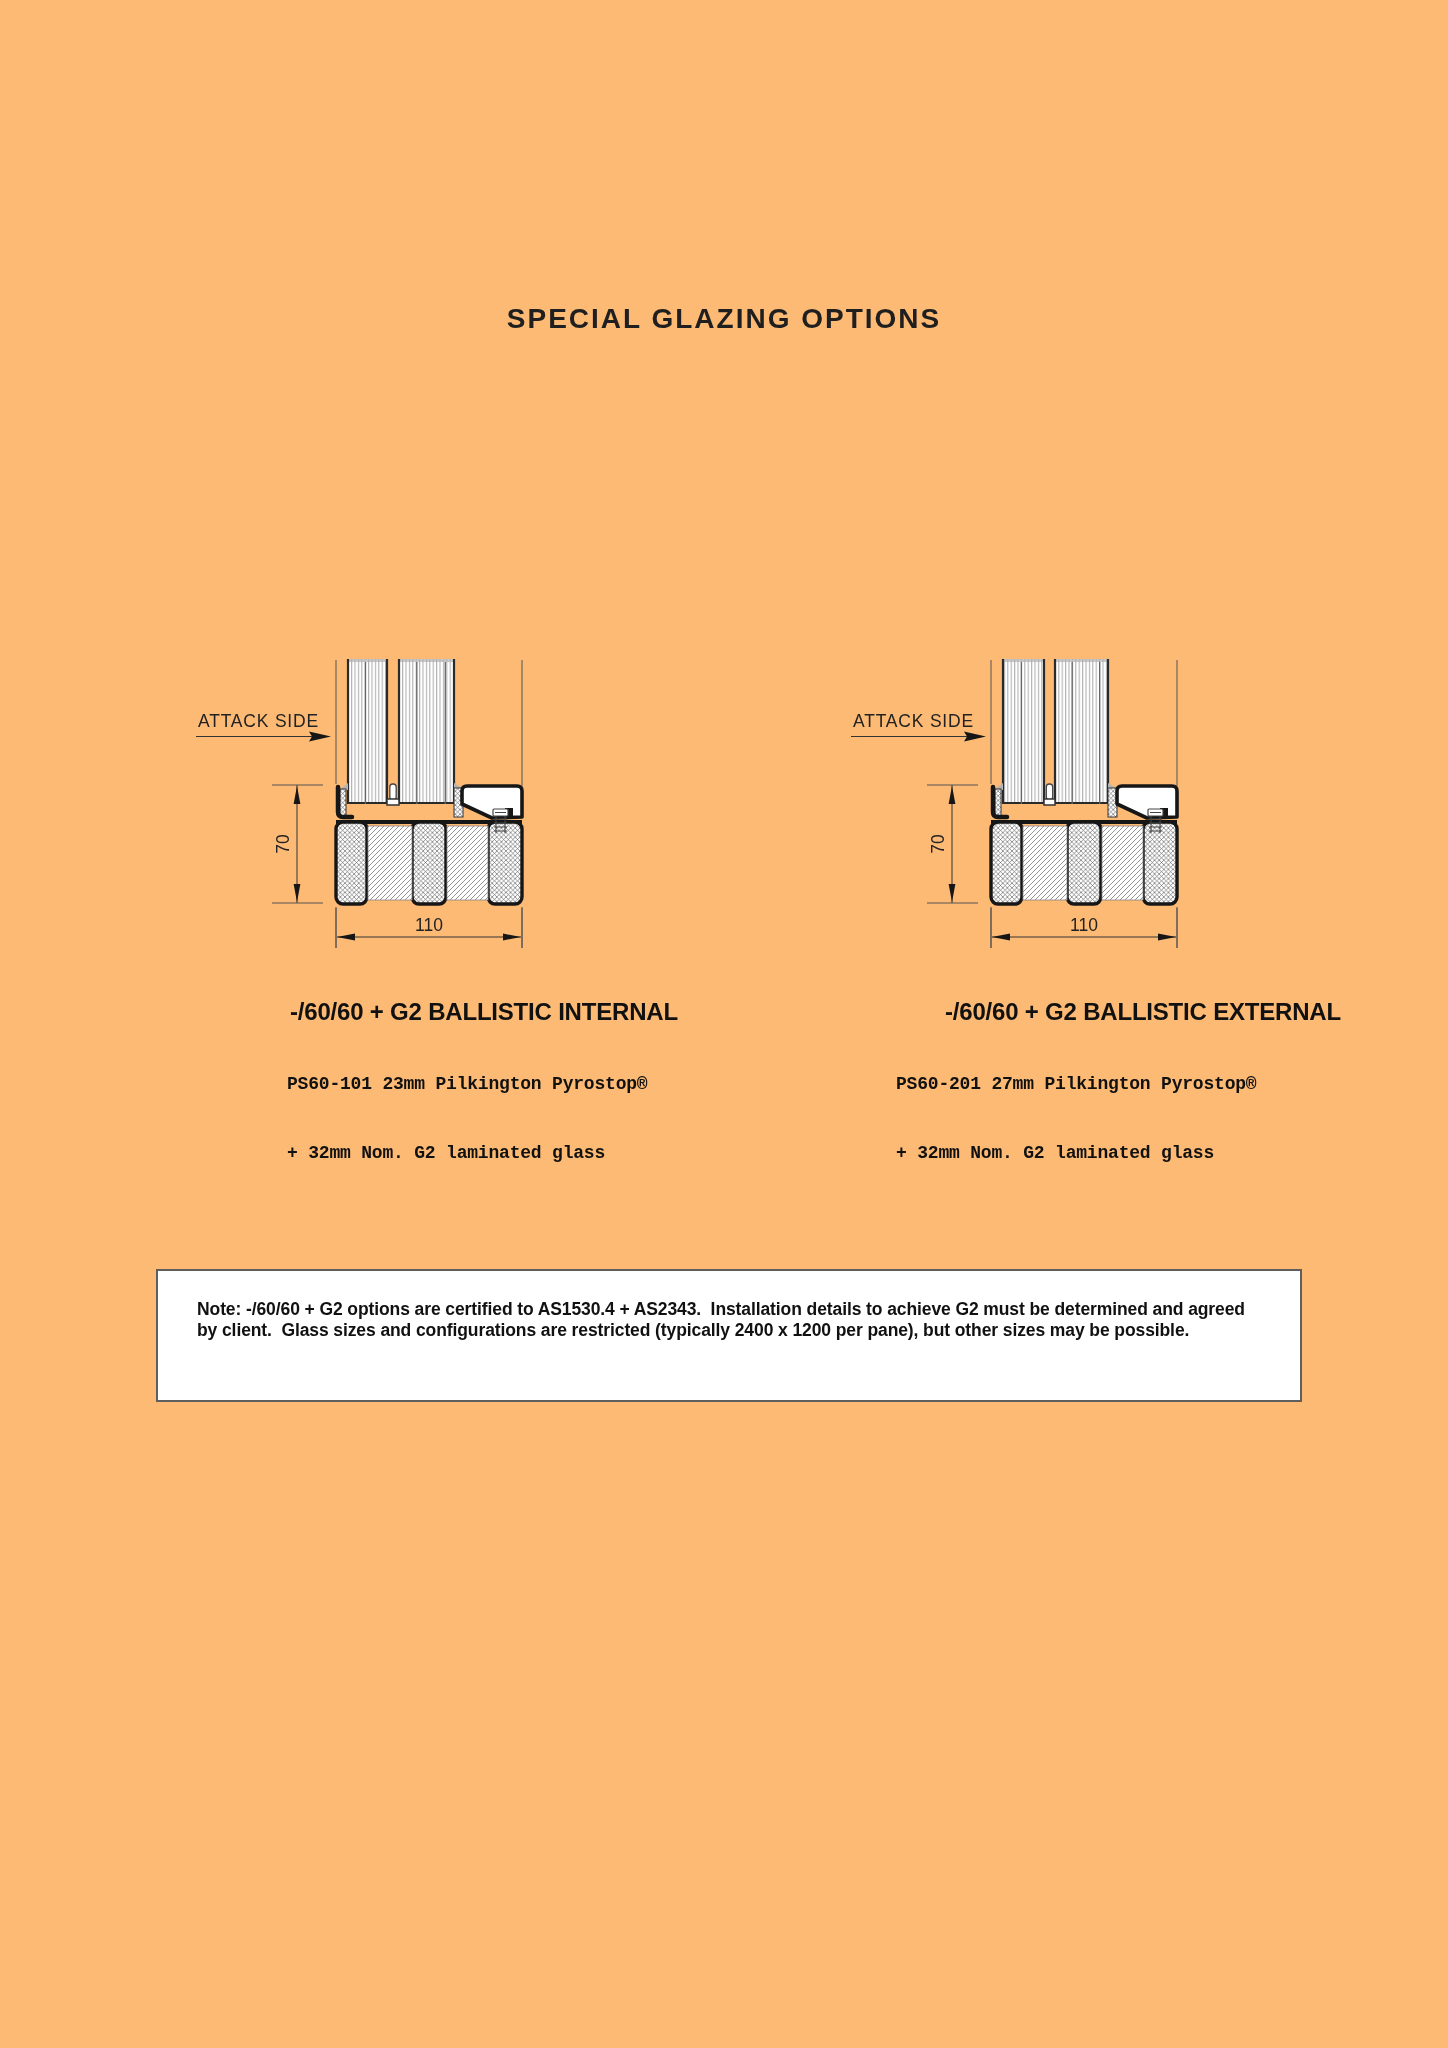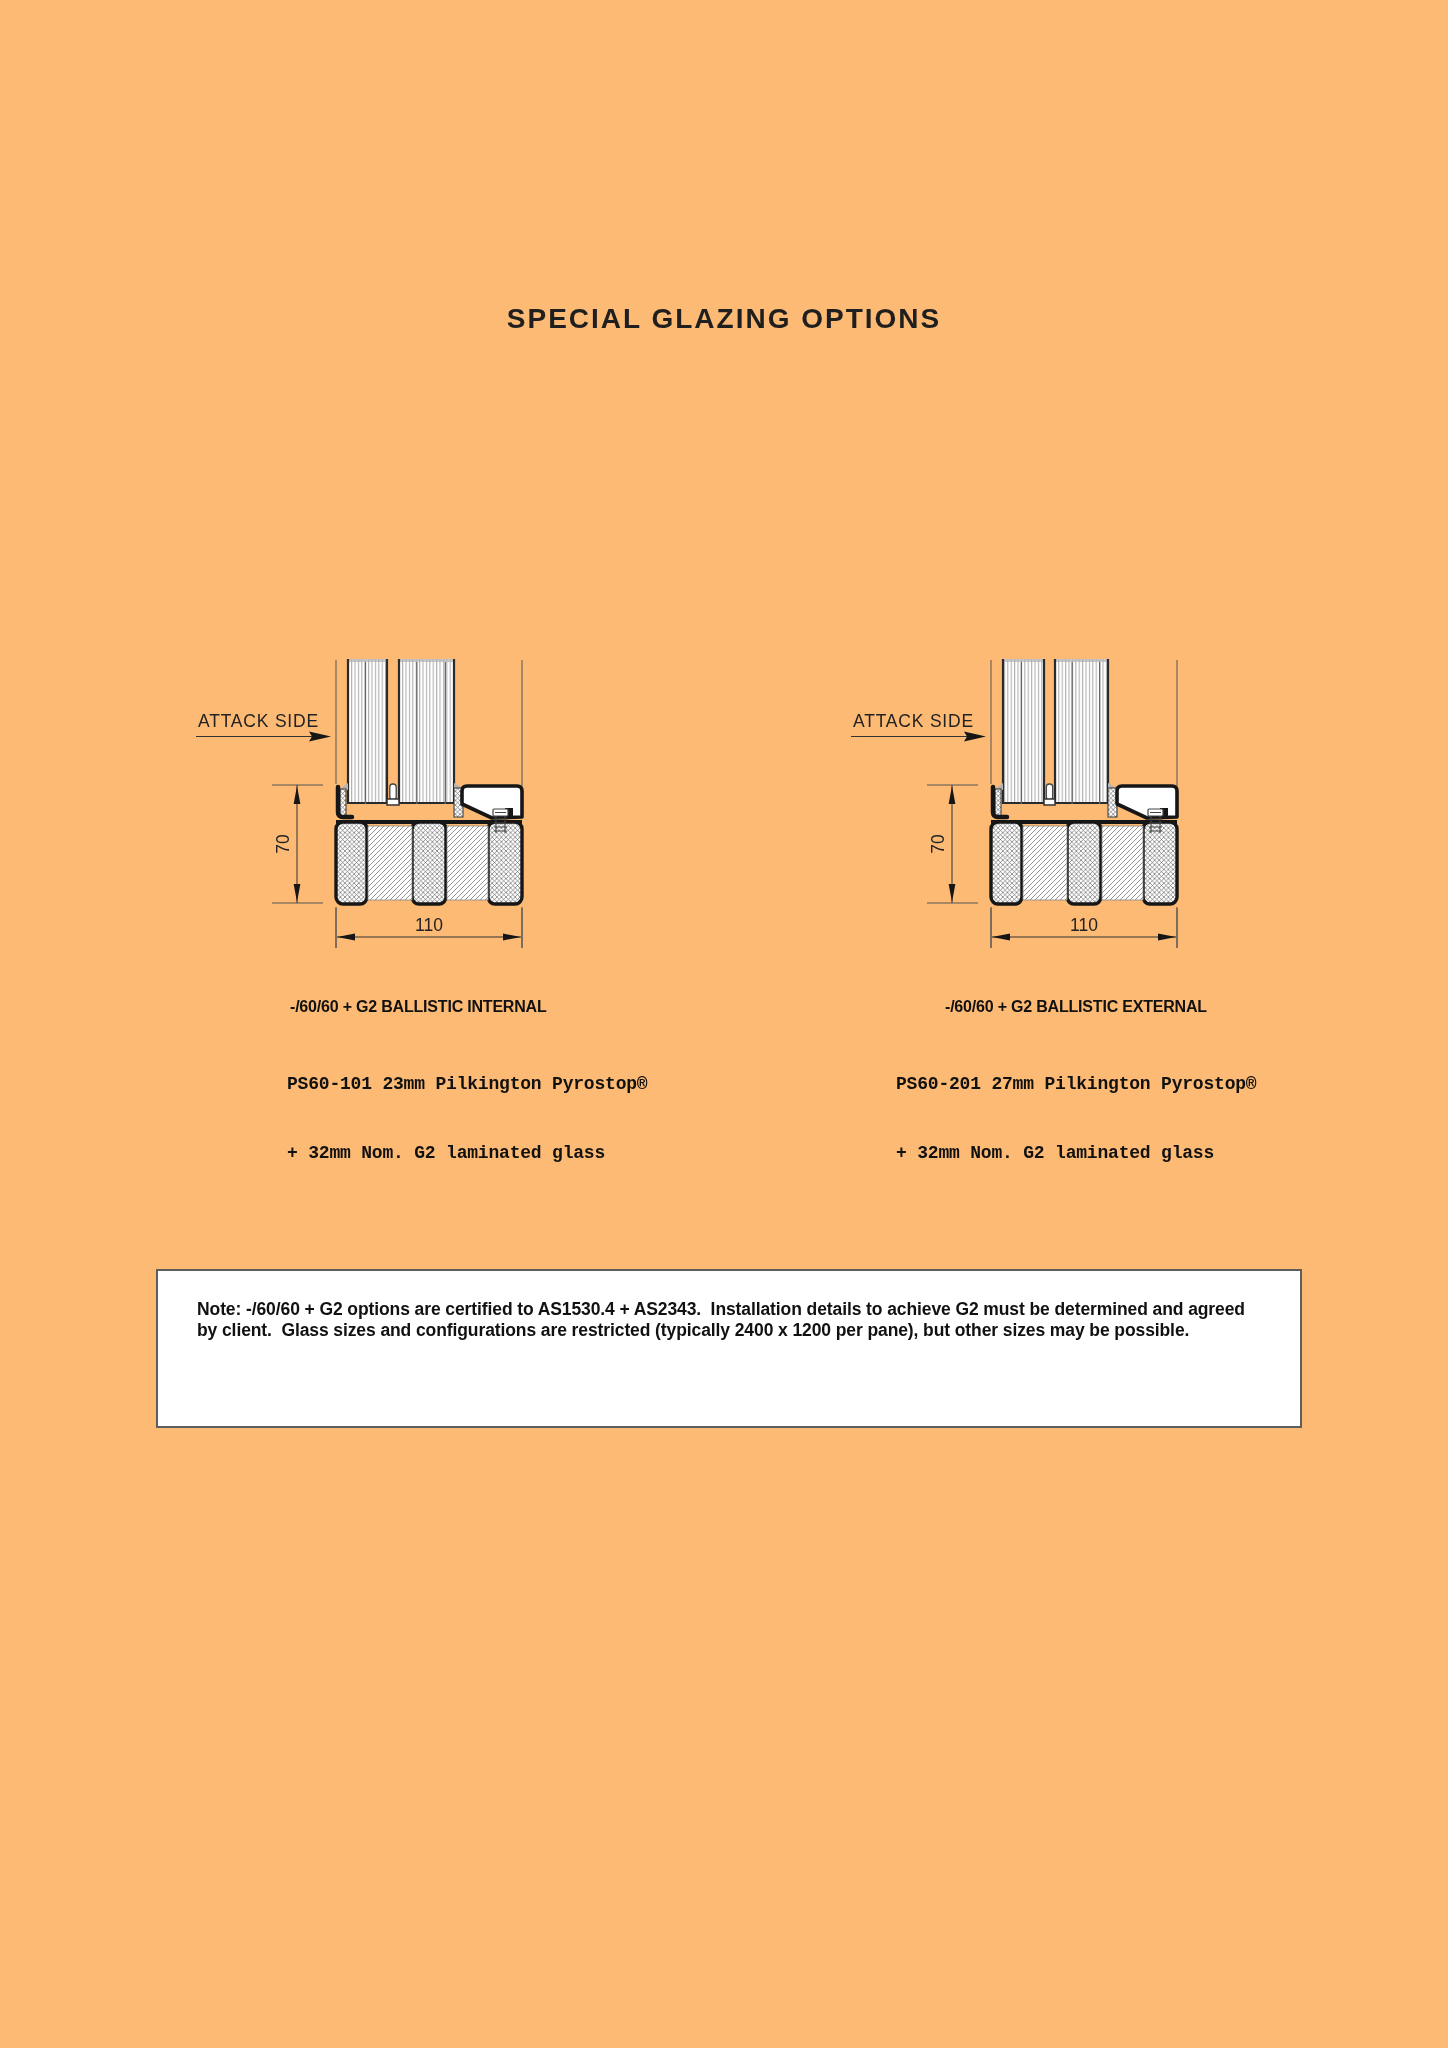--- a/index.html
+++ b/index.html
@@ -14,35 +14,35 @@
   .title{
     position:absolute;left:0;top:303px;width:100%;
     text-align:center;
     font-size:28px;font-weight:700;letter-spacing:2px;
     color:#1f1f1f;margin:0;
   }
   #drawings-svg{position:absolute;left:0;top:0;}
   svg text{font-family:"Liberation Sans",sans-serif;fill:#222;}
   .label-heading{
     position:absolute;
-    font-size:16px;font-weight:700;letter-spacing:-0.2px;color:#111;
+    font-size:24px;font-weight:700;letter-spacing:-0.2px;color:#111;
     white-space:pre;
   }
   .label-spec{
     position:absolute;
     font-size:18px;font-weight:700;letter-spacing:-0.2px;color:#111;
     line-height:23px;white-space:pre;font-family:Liberation Mono, monospace;
   }
   .pos-heading-left{left:290px;top:998px;}
   .pos-spec-left{left:287px;top:1027px;}
   .pos-heading-right{left:945px;top:998px;}
   .pos-spec-right{left:896px;top:1027px;}
   .note-box{
     position:absolute;left:156px;top:1269px;
-    width:1146px;height:159px;box-sizing:border-box;
+    width:1146px;height:133px;box-sizing:border-box;
     border:2px solid #5e5e5e;background:#fff;
     padding:28px 0 0 39px;
   }
   .note-line{
     font-size:17.5px;font-weight:700;letter-spacing:-0.1px;
     line-height:21px;color:#111;white-space:pre;
   }
 </style>
 </head>
 <body>

